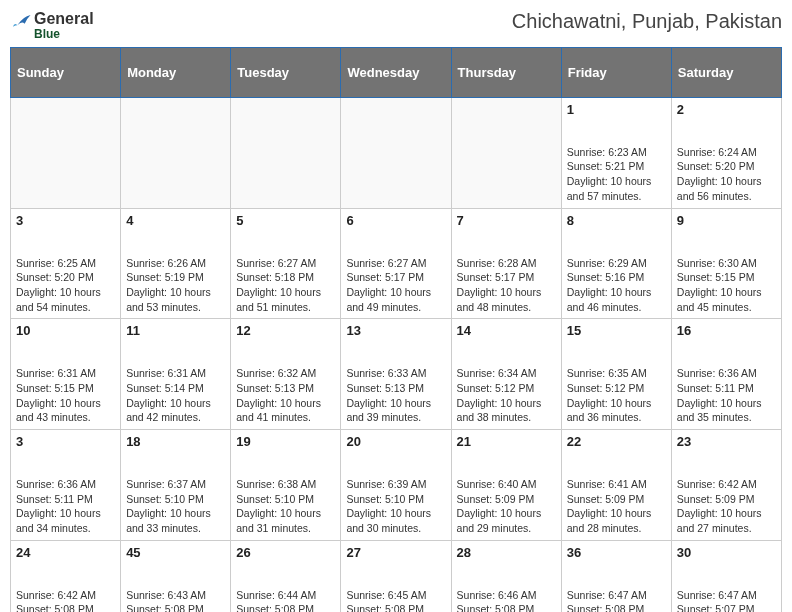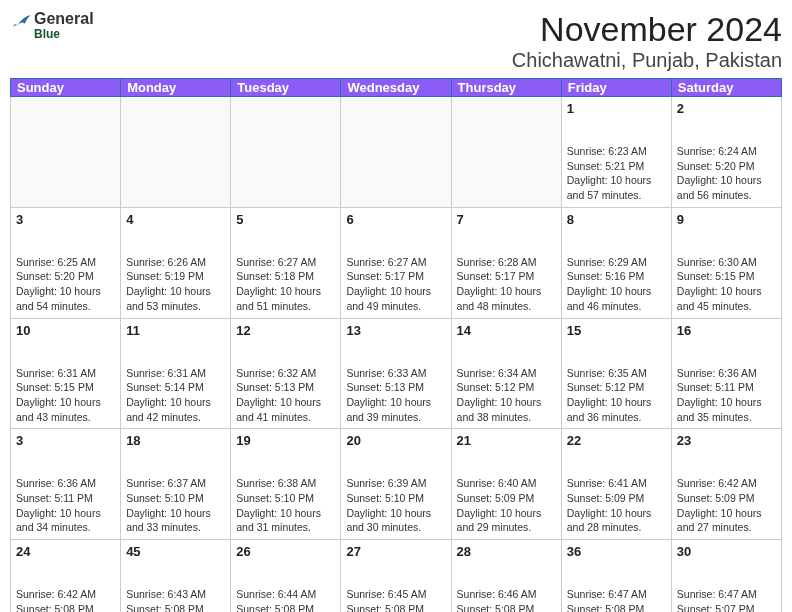--- a/index.html
+++ b/index.html
@@ -36,24 +36,24 @@
     .location-title {
       font-size: 20px;
       color: #444;
     }
     .calendar {
       width: 100%;
       border-collapse: collapse;
       border: 1px solid #ccc;
     }
     .calendar th {
-      background-color: #8b5cf6;
+      background-color: #737373;
       color: #fff;
       text-align: left;
-      padding: 1px 6px;
+      padding: 17px 6px;
       font-size: 13px;
       border: 1px solid #2b6cb0;
     }
     .calendar td {
       border: 1px solid #ccc;
       vertical-align: top;
       padding: 4px 5px;
       width: calc(100% / 7);
       min-height: 80px;
       font-size: 11px;
@@ -89,21 +89,20 @@
         <path d="M10 18 Q18 6 28 4 Q22 10 20 16 Q16 12 10 18Z" fill="#2b6cb0"></path>
         <path d="M10 18 Q6 14 4 20 Q8 18 10 18Z" fill="#4a9fd4"></path>
       </svg>
     </div>
     <div>
       <div style="font-size:16px;font-weight:bold;color:#333;line-height:1.1;">General</div>
       <div style="font-size:12px;font-weight:bold;color:#14532d;line-height:1.1;">Blue</div>
     </div>
   </div>
   <div class="title-block">
-    <div class="month-title">November 2024</div>
     <div class="location-title">Chichawatni, Punjab, Pakistan</div>
   </div>
 </div>
 
 <table class="calendar">
   <thead>
     <tr>
     <th>Sunday</th>
         <th>Monday</th>
         <th>Tuesday</th>

